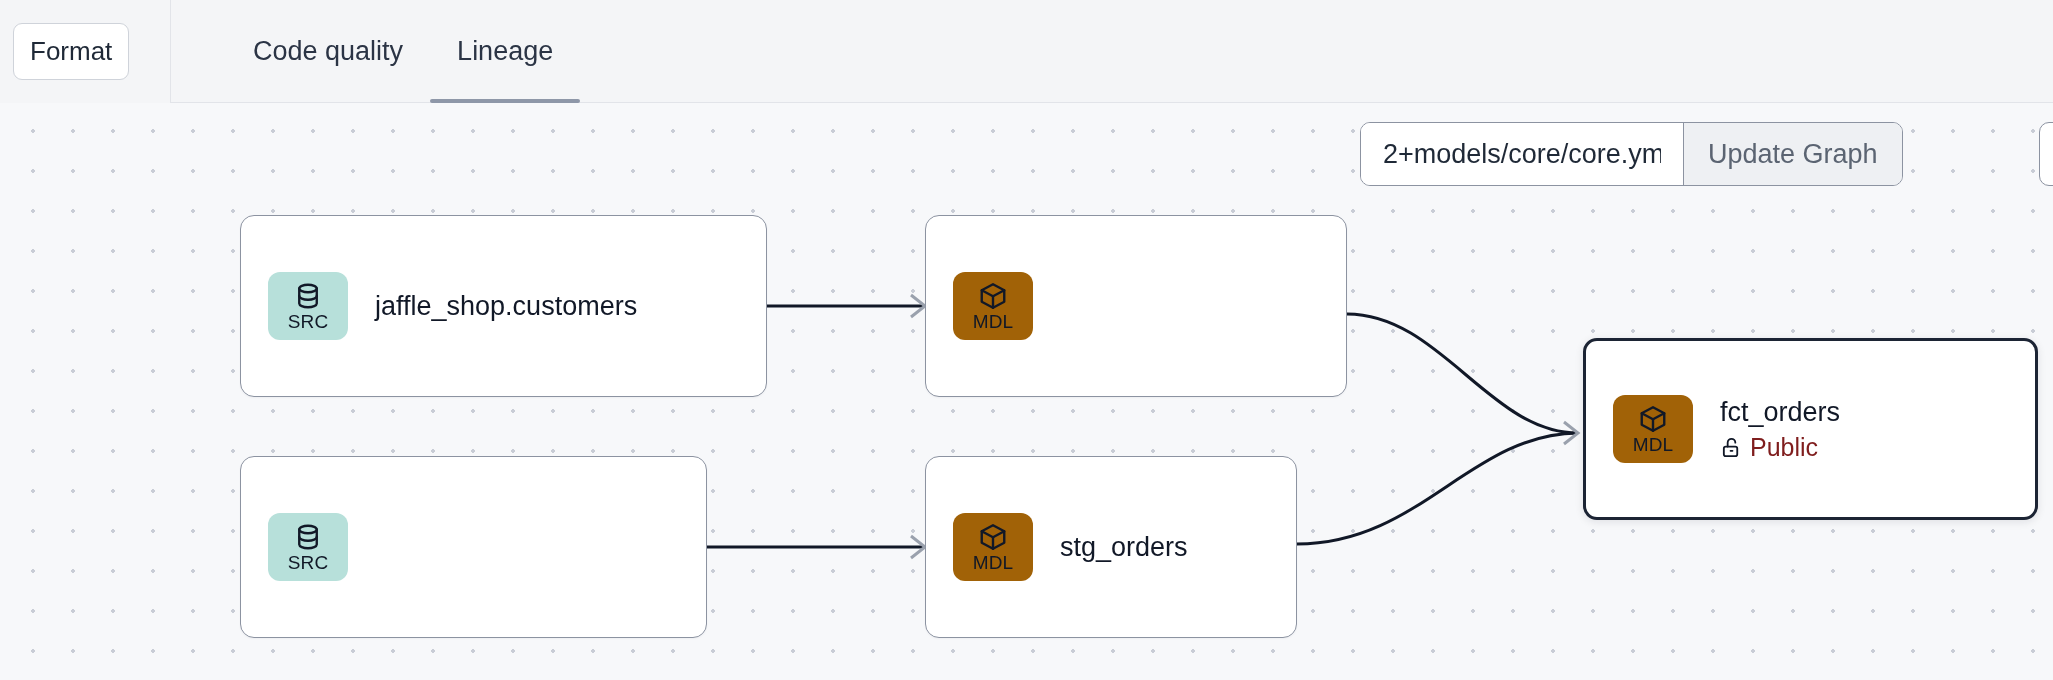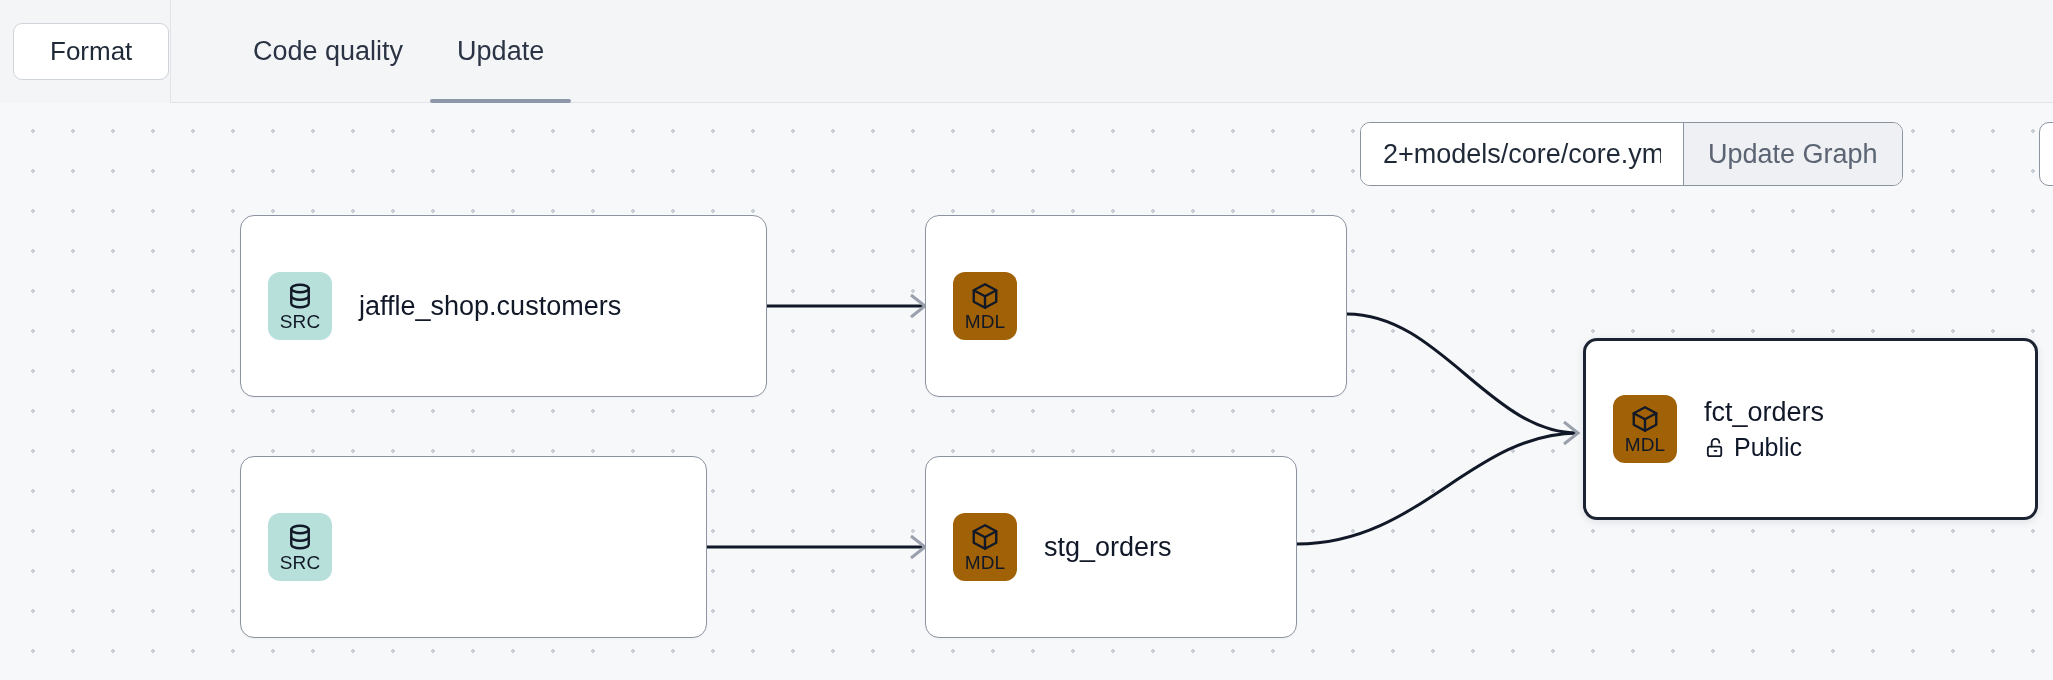--- a/index.html
+++ b/index.html
@@ -30,21 +30,21 @@
     align-items: center;
     padding-left: 13px;
     border-right: 1px solid #e2e4e9;
     background: #f4f5f7;
   }
   .format-btn {
     background: #ffffff;
     border: 1px solid #cfd3da;
     border-radius: 9px;
     height: 57px;
-    padding: 0 36px;
+    padding: 0 16px;
     font-size: 26px;
     color: #1f2937;
     cursor: pointer;
     font-family: "Liberation Sans", sans-serif;
     display: flex;
     align-items: center;
     justify-content: center;
   }
   .tabs {
     display: flex;
@@ -148,21 +148,21 @@
     box-shadow: 0 1px 2px rgba(16,24,40,0.04);
     cursor: pointer;
     z-index: 10;
   }
   .node.selected {
     border: 3px solid #1c2434;
     box-shadow: 0 2px 8px rgba(16,24,40,0.10);
   }
 
   .badge {
-    width: 64px;
+    width: 80px;
     height: 68px;
     border-radius: 12px;
     display: flex;
     flex-direction: column;
     align-items: center;
     justify-content: center;
     flex: 0 0 auto;
     gap: 1px;
   }
   .badge.src { background: #b7e0da; }
@@ -186,21 +186,21 @@
     font-size: 27px;
     color: #111827;
     white-space: nowrap;
     line-height: 1.2;
   }
   .node-sub {
     display: flex;
     align-items: center;
     gap: 7px;
     font-size: 25px;
-    color: #0f172a;
+    color: #7f1d1d;
     margin-top: 4px;
   }
 
   svg.edges {
     position: absolute;
     left: 0; top: 0;
     width: 2053px;
     height: 577px;
     z-index: 5;
     pointer-events: none;
@@ -208,21 +208,21 @@
 </style>
 </head>
 <body>
 
 <div class="toolbar">
   <div class="toolbar-left">
     <button class="format-btn">Format</button>
   </div>
   <div class="tabs">
     <div class="tab">Code quality</div>
-    <div class="tab active">Update</div>
+    <div class="tab active">Lineage</div>
   </div>
 </div>
 
 <div class="canvas">
 
   <svg class="edges" viewBox="0 0 2053 577" xmlns="http://www.w3.org/2000/svg">
 
     <line x1="766" y1="203" x2="925" y2="203" stroke="#111827" stroke-width="3"></line>
     <polyline points="911,192 925,203 911,214" fill="none" stroke="#9aa1ad" stroke-width="3"></polyline>
 

